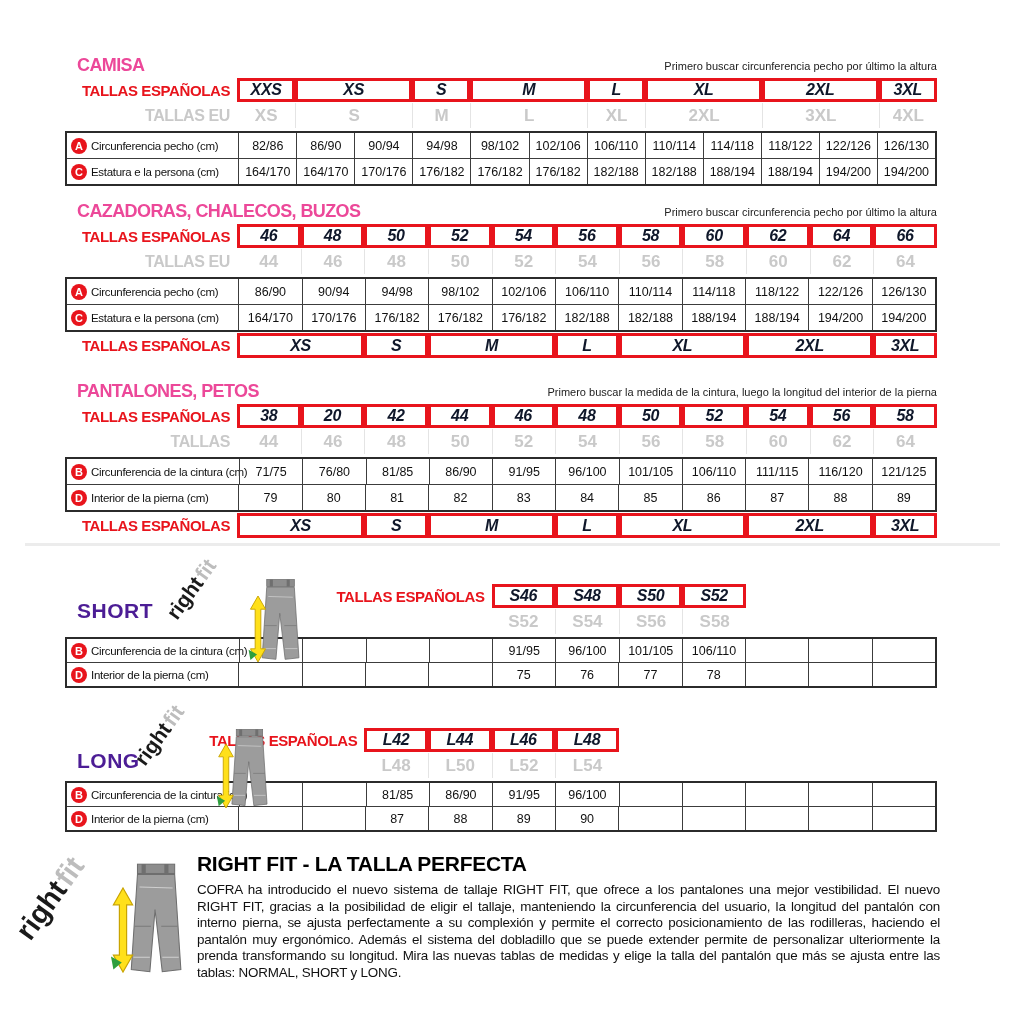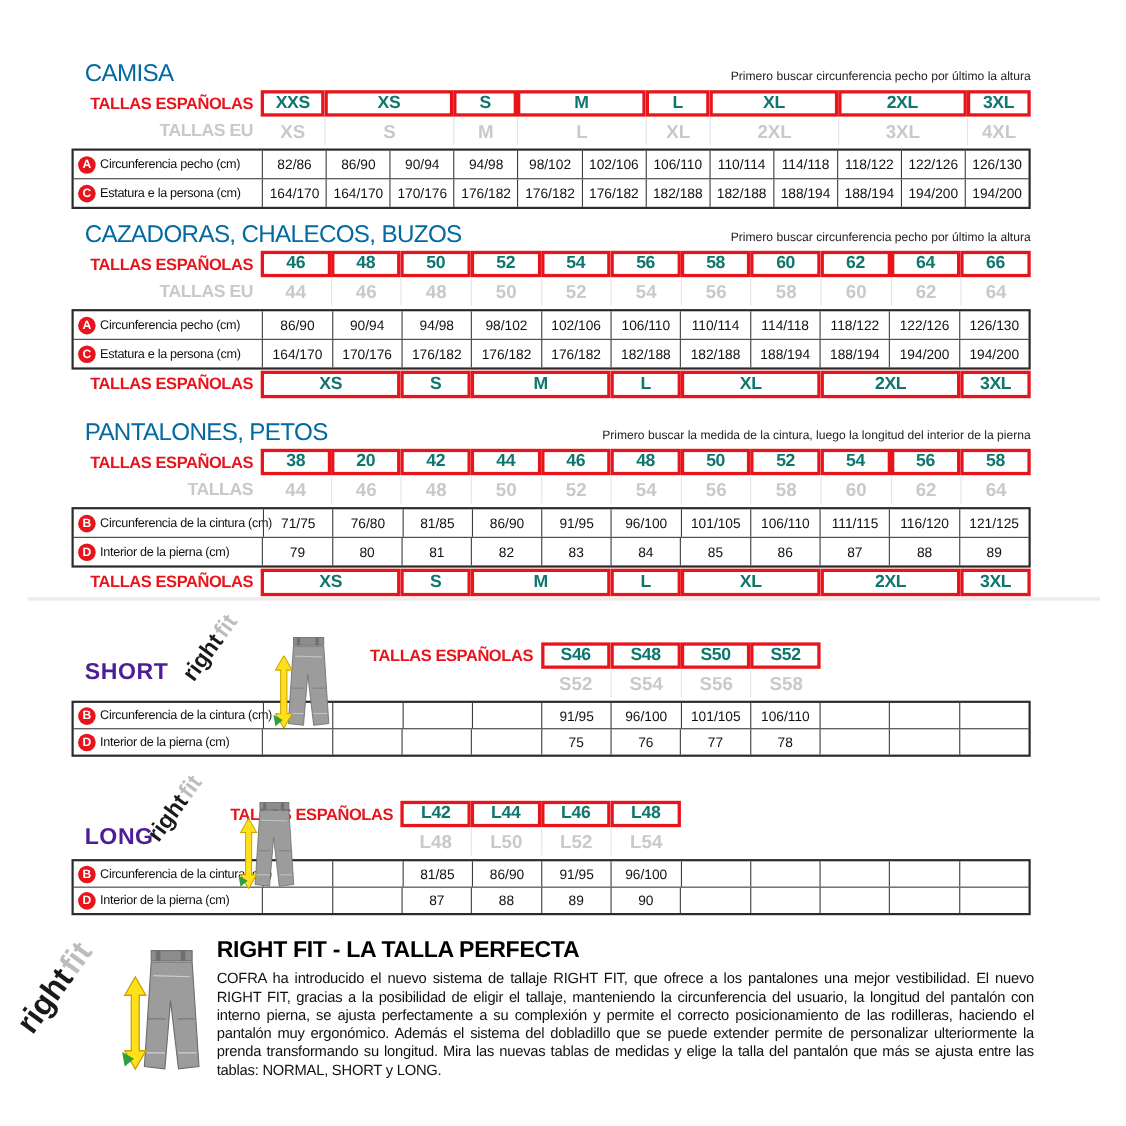--- a/index.html
+++ b/index.html
@@ -1,29 +1,29 @@
 <!DOCTYPE html>
 <html><head>
 <meta charset="utf-8">
 <style>
   html,body{margin:0;padding:0;background:#fff;}
   #page{position:relative;width:1024px;height:1024px;background:#fff;overflow:hidden;
         font-family:"Liberation Sans",sans-serif;color:#1a1a1a;}
   .section{position:absolute;left:0;width:1024px;}
   .inner{position:relative;margin-left:65px;width:872px;}
   .sec-head{display:flex;justify-content:space-between;align-items:flex-end;margin-bottom:4px;}
-  .sec-title{color:#0369a1;font-weight:normal;font-size:22px;letter-spacing:-0.6px;padding-left:12px;line-height:1;}
+  .sec-title{color:#ec4899;font-weight:bold;font-size:18px;letter-spacing:-0.6px;padding-left:12px;line-height:1;}
   .sec-note{font-size:11px;color:#222;padding-bottom:2px;}
   .hdr-row{display:flex;align-items:stretch;}
   .row-label{display:flex;align-items:center;justify-content:flex-end;box-sizing:border-box;
              padding-right:7px;font-weight:bold;font-size:15px;letter-spacing:-0.4px;color:#e8141c;text-align:center;}
   .row-label.gray{color:#c9c9c9;font-size:16px;}
   .cells{display:flex;}
   .hdr-red-cell{box-sizing:border-box;border:3px solid #e8141c;display:flex;align-items:center;justify-content:center;
-                color:#0f766e;font-weight:bold;font-size:16px;height:24px;background:#fff;letter-spacing:-0.3px;}
+                color:#0f172a;font-weight:bold;font-size:16px;height:24px;background:#fff;letter-spacing:-0.3px;font-style:italic;}
   .hdr-gray-cell{box-sizing:border-box;display:flex;align-items:center;justify-content:center;
                  color:#c9c9c9;font-weight:bold;font-size:17px;height:25px;}
   .hdr-gray-cell:not(:first-child){border-left:1px solid #e4e4e4;}
   .grid{border:2px solid #2b2b2b;box-sizing:border-box;background:#fff;margin-top:3px;}
   .grid-row{display:flex;}
   .grid-row:not(:first-child){border-top:1px solid #3c3c3c;}
   .grid-label{display:flex;align-items:center;box-sizing:border-box;padding-left:4px;}
   .grid-cell{box-sizing:border-box;border-left:1px solid #3c3c3c;display:flex;align-items:center;justify-content:center;
              font-size:12.5px;color:#111;}
   .g25 .grid-label,.g25 .grid-cell{height:25px;}

